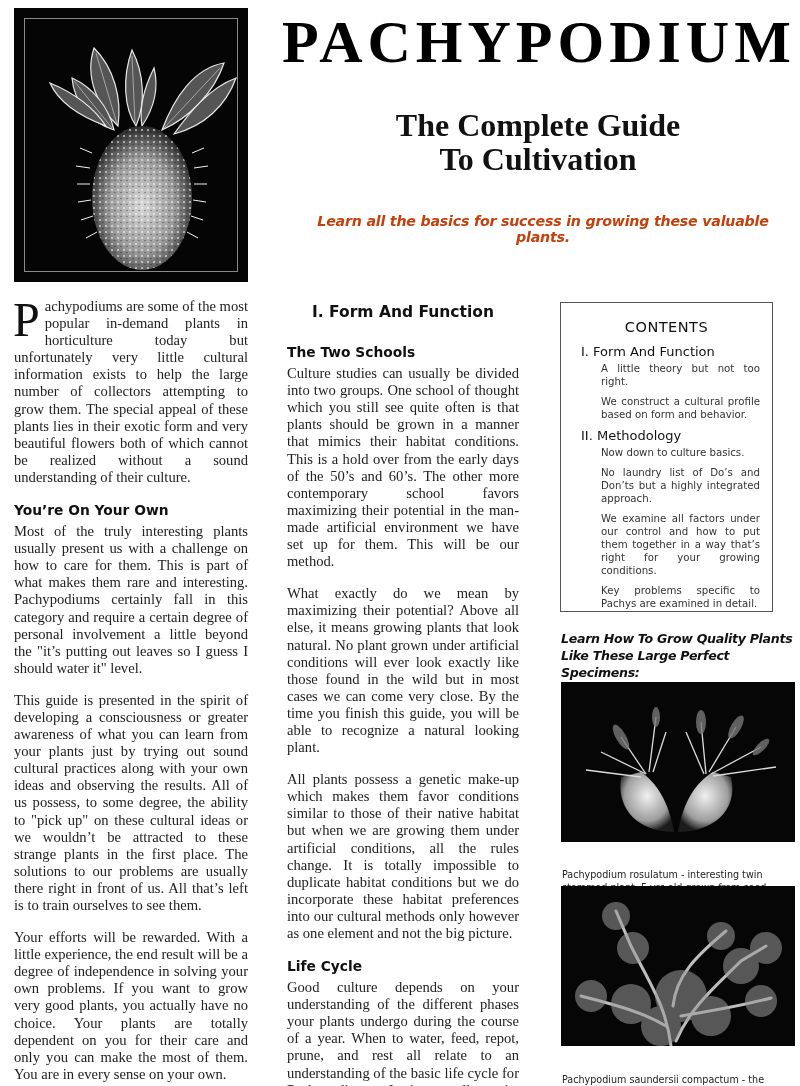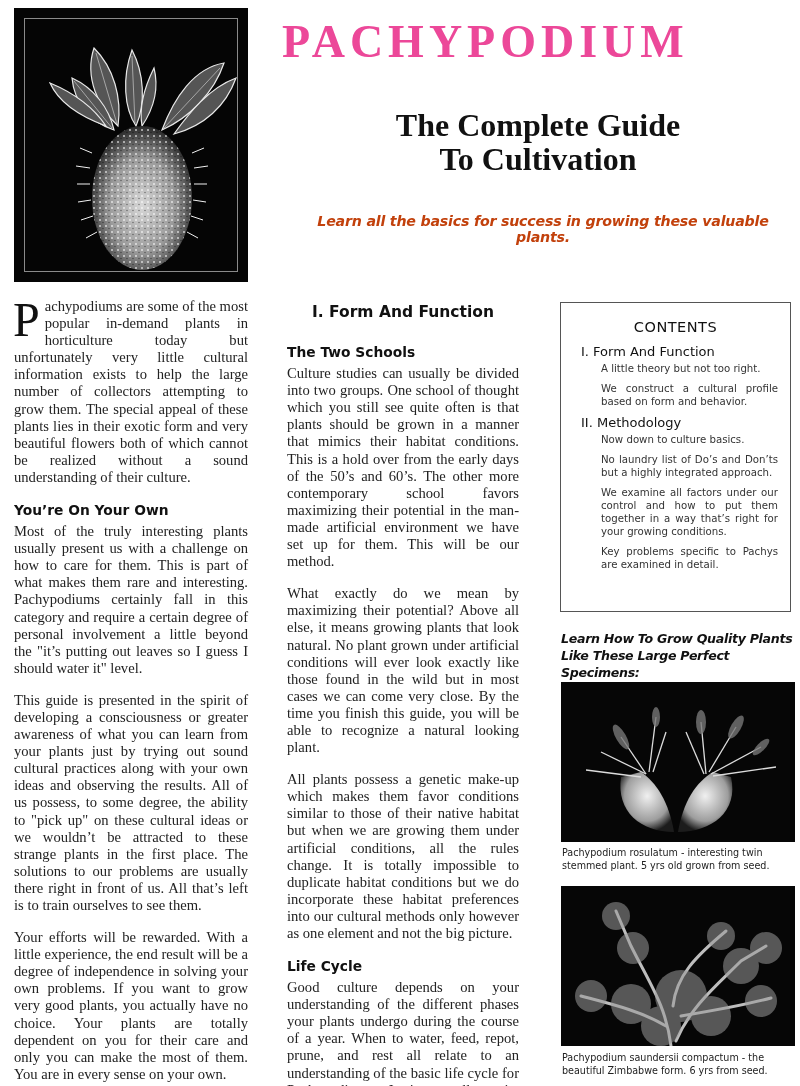--- a/index.html
+++ b/index.html
@@ -14,21 +14,21 @@
   .cover-photo .inner-frame {
     position: absolute; left: 10px; top: 10px; right: 10px; bottom: 10px;
     border: 1px solid #8a8a8a;
   }
   .cover-photo svg { position: absolute; left: 0; top: 0; width: 100%; height: 100%; }
 
   
   .main-title {
     position: absolute; left: 282px; top: 12px; width: 512px;
     font-family: "Liberation Serif", serif; font-weight: bold;
-    font-size: 46px; letter-spacing: 5px; text-align: left; color: #ec4899;
+    font-size: 60px; letter-spacing: 5px; text-align: left; color: #000000;
     line-height: 60px;
   }
   .subtitle {
     position: absolute; left: 282px; top: 108px; width: 512px;
     font-family: "Liberation Serif", serif; font-weight: bold;
     font-size: 32px; text-align: center; line-height: 34px; color: #111;
   }
   .tagline {
     position: absolute; left: 290px; top: 213px; width: 506px;
     font-family: "DejaVu Sans", sans-serif; font-style: italic; font-weight: bold;
@@ -55,21 +55,21 @@
     color: #111; text-align: center; margin-top: 6px; margin-bottom: 22px;
   }
   .drop-cap {
     float: left; font-family: "Liberation Serif", serif; font-size: 48px;
     line-height: 36px; margin: 4px 5px 0 -1px; color: #111;
   }
   .lifecycle-h { margin-top: 4px; }
 
   
   .contents {
-    position: absolute; left: 560px; top: 302px; width: 231px; height: 310px;
+    position: absolute; left: 560px; top: 302px; width: 213px; height: 310px;
     border: 1.5px solid #555;
     font-family: "DejaVu Sans", sans-serif; color: #222;
     padding: 16px 12px 10px 12px;
   }
   .contents h4 {
     text-align: center; font-size: 14.5px; font-weight: normal; letter-spacing: 0.5px;
     color: #111; margin-bottom: 9px;
   }
   .contents .sec {
     font-size: 13px; margin-left: 8px; margin-bottom: 3px; color: #111;
@@ -89,20 +89,21 @@
     position: absolute; background: #060606; overflow: hidden;
   }
   .photo svg { width: 100%; height: 100%; display: block; }
   .photo-1 { left: 561px; top: 682px; width: 234px; height: 160px; }
   .photo-2 { left: 561px; top: 886px; width: 234px; height: 160px; }
 
   .caption {
     position: absolute; left: 562px; width: 236px;
     font-family: "DejaVu Sans", sans-serif; font-size: 9.6px; line-height: 13px;
     color: #222;
+    margin-top: 22px;
   }
   .caption-1 { top: 846px; }
   .caption-2 { top: 1051px; }
 </style>
 </head>
 <body>
 
 <div class="cover-photo" title="Pachypodium plant with spiny trunk and leaves on black background">
   <div class="inner-frame"></div>
   <svg viewBox="0 0 234 274">

